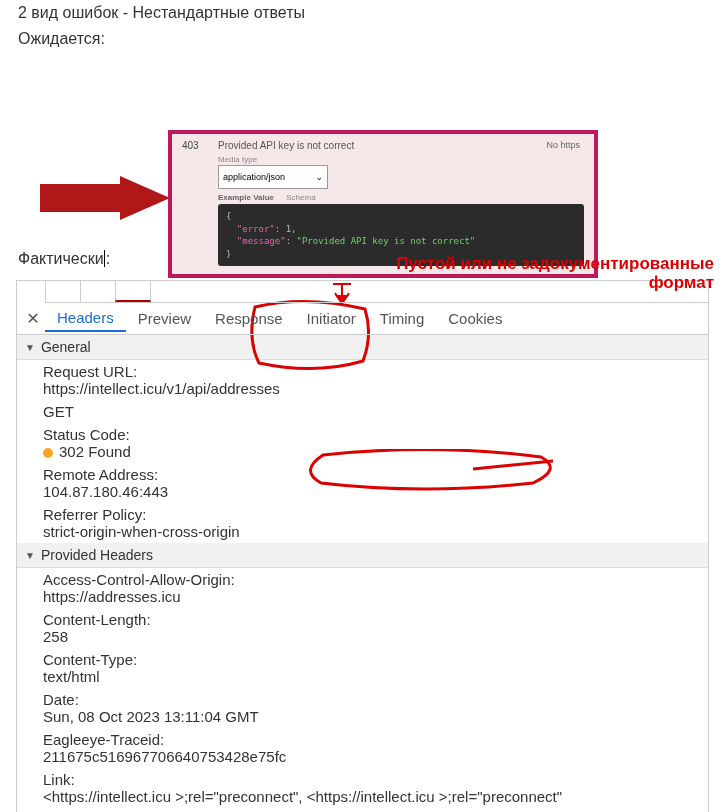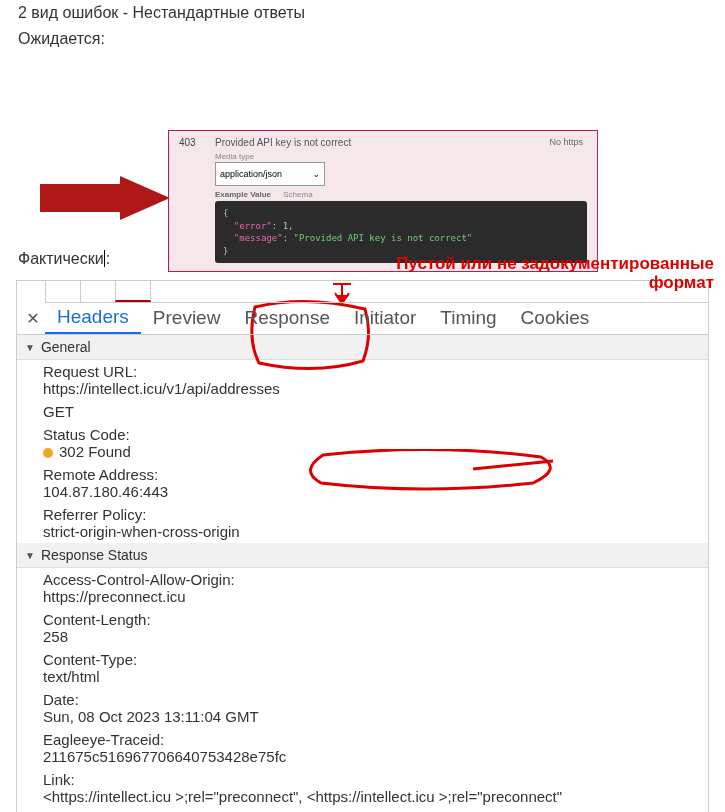--- a/index.html
+++ b/index.html
@@ -14,21 +14,21 @@
   .text-block { padding: 4px 18px; font-size: 16px; color: #333; }
 
   
   .expected-wrap { position: relative; height: 180px; margin: 4px 0 10px 0; }
   .arrow-red {
     position: absolute; left: 40px; top: 120px; width: 130px; height: 44px;
   }
   .arrow-red svg { width: 100%; height: 100%; }
   .swagger-box {
     position: absolute; left: 168px; top: 74px; width: 430px;
-    border: 1px solid #be185d; background: #f6e8e8;
+    border: 4px solid #be185d; background: #f6e8e8;
     font-family: Arial, sans-serif;
   }
   .swagger-row { display: flex; padding: 6px 10px 2px 10px; font-size: 10px; color: #555; }
   .swagger-code { width: 36px; font-size: 10px; color: #444; }
   .swagger-desc { flex: 1; font-size: 10px; color: #555; }
   .swagger-nolinks { font-size: 9px; color: #666; padding-right: 4px; }
   .swagger-media { padding: 2px 10px 0 46px; font-size: 8px; color: #888; }
   .swagger-select {
     margin: 1px 10px 4px 46px; width: 110px; height: 24px;
     border: 1px solid #999; background: #fff; font-size: 9px; padding: 0 4px;
@@ -54,21 +54,21 @@
     font-family: "Segoe UI", Arial, sans-serif; color: #333;
     position: relative;
   }
   .dt-annot { position: absolute; right: -6px; top: -26px; color: #d00; font-size: 17px; text-align: right; line-height: 1.1; font-weight: bold; }
   .dt-tabs-wrap { display: flex; align-items: flex-end; height: 54px; border-bottom: 1px solid #ccc; position: relative; }
   .dt-mini-tabs { display: flex; height: 22px; margin-left: 28px; border-bottom: 1px solid #ccc; position: absolute; top: 0; left: 0; right: 0;}
   .dt-mini-tab { width: 36px; border-right: 1px solid #ccc; border-left: 1px solid #ccc; margin-right: -1px; }
   .dt-mini-tab.active { border-bottom: 2px solid #a00; }
   .dt-main-tabs { display: flex; align-items: center; height: 32px; margin-top: 22px; padding: 0 4px; width: 100%; }
   .dt-close { width: 24px; text-align: center; color: #555; font-size: 16px; cursor: pointer; }
-  .dt-tab { padding: 4px 12px; font-size: 19px; color: #555; cursor: pointer; }
+  .dt-tab { padding: 4px 12px; font-size: 15px; color: #555; cursor: pointer; }
   .dt-tab.active { color: #1a6fd6; border-bottom: 2px solid #1a6fd6; }
   .dt-section-head {
     background: #f1f1f1; border-bottom: 1px solid #ddd; padding: 4px 8px;
     font-size: 14px; color: #333; display: flex; align-items: center;
   }
   .dt-caret { margin-right: 6px; font-size: 10px; color: #555; }
   .dt-kv { display: flex; padding: 3px 8px 3px 26px; font-size: 15px; color: #333; flex-direction: column; }
   .dt-k { width: 310px; color: #333; }
   .dt-v { flex: 1; color: #333; word-break: break-all; }
   .dt-status-dot { display:inline-block; width: 10px; height: 10px; border-radius: 50%; background: #f5a623; margin-right: 6px; vertical-align: middle; }
@@ -196,26 +196,26 @@
         <div class="dt-v">104.87.180.46:443</div>
       </div>
       <div class="dt-kv">
         <div class="dt-k">Referrer Policy:</div>
         <div class="dt-v">strict-origin-when-cross-origin</div>
       </div>
     </div>
 
   <div class="dt-section-head">
     <span class="dt-caret">▼</span>
-    <span>Response Status</span>
+    <span>Provided Headers</span>
   </div>
   <div id="resp-rows">
       <div class="dt-kv">
         <div class="dt-k">Access-Control-Allow-Origin:</div>
-        <div class="dt-v">https://preconnect.icu</div>
+        <div class="dt-v">https://addresses.icu</div>
       </div>
       <div class="dt-kv">
         <div class="dt-k">Content-Length:</div>
         <div class="dt-v">258</div>
       </div>
       <div class="dt-kv">
         <div class="dt-k">Content-Type:</div>
         <div class="dt-v">text/html</div>
       </div>
       <div class="dt-kv">

